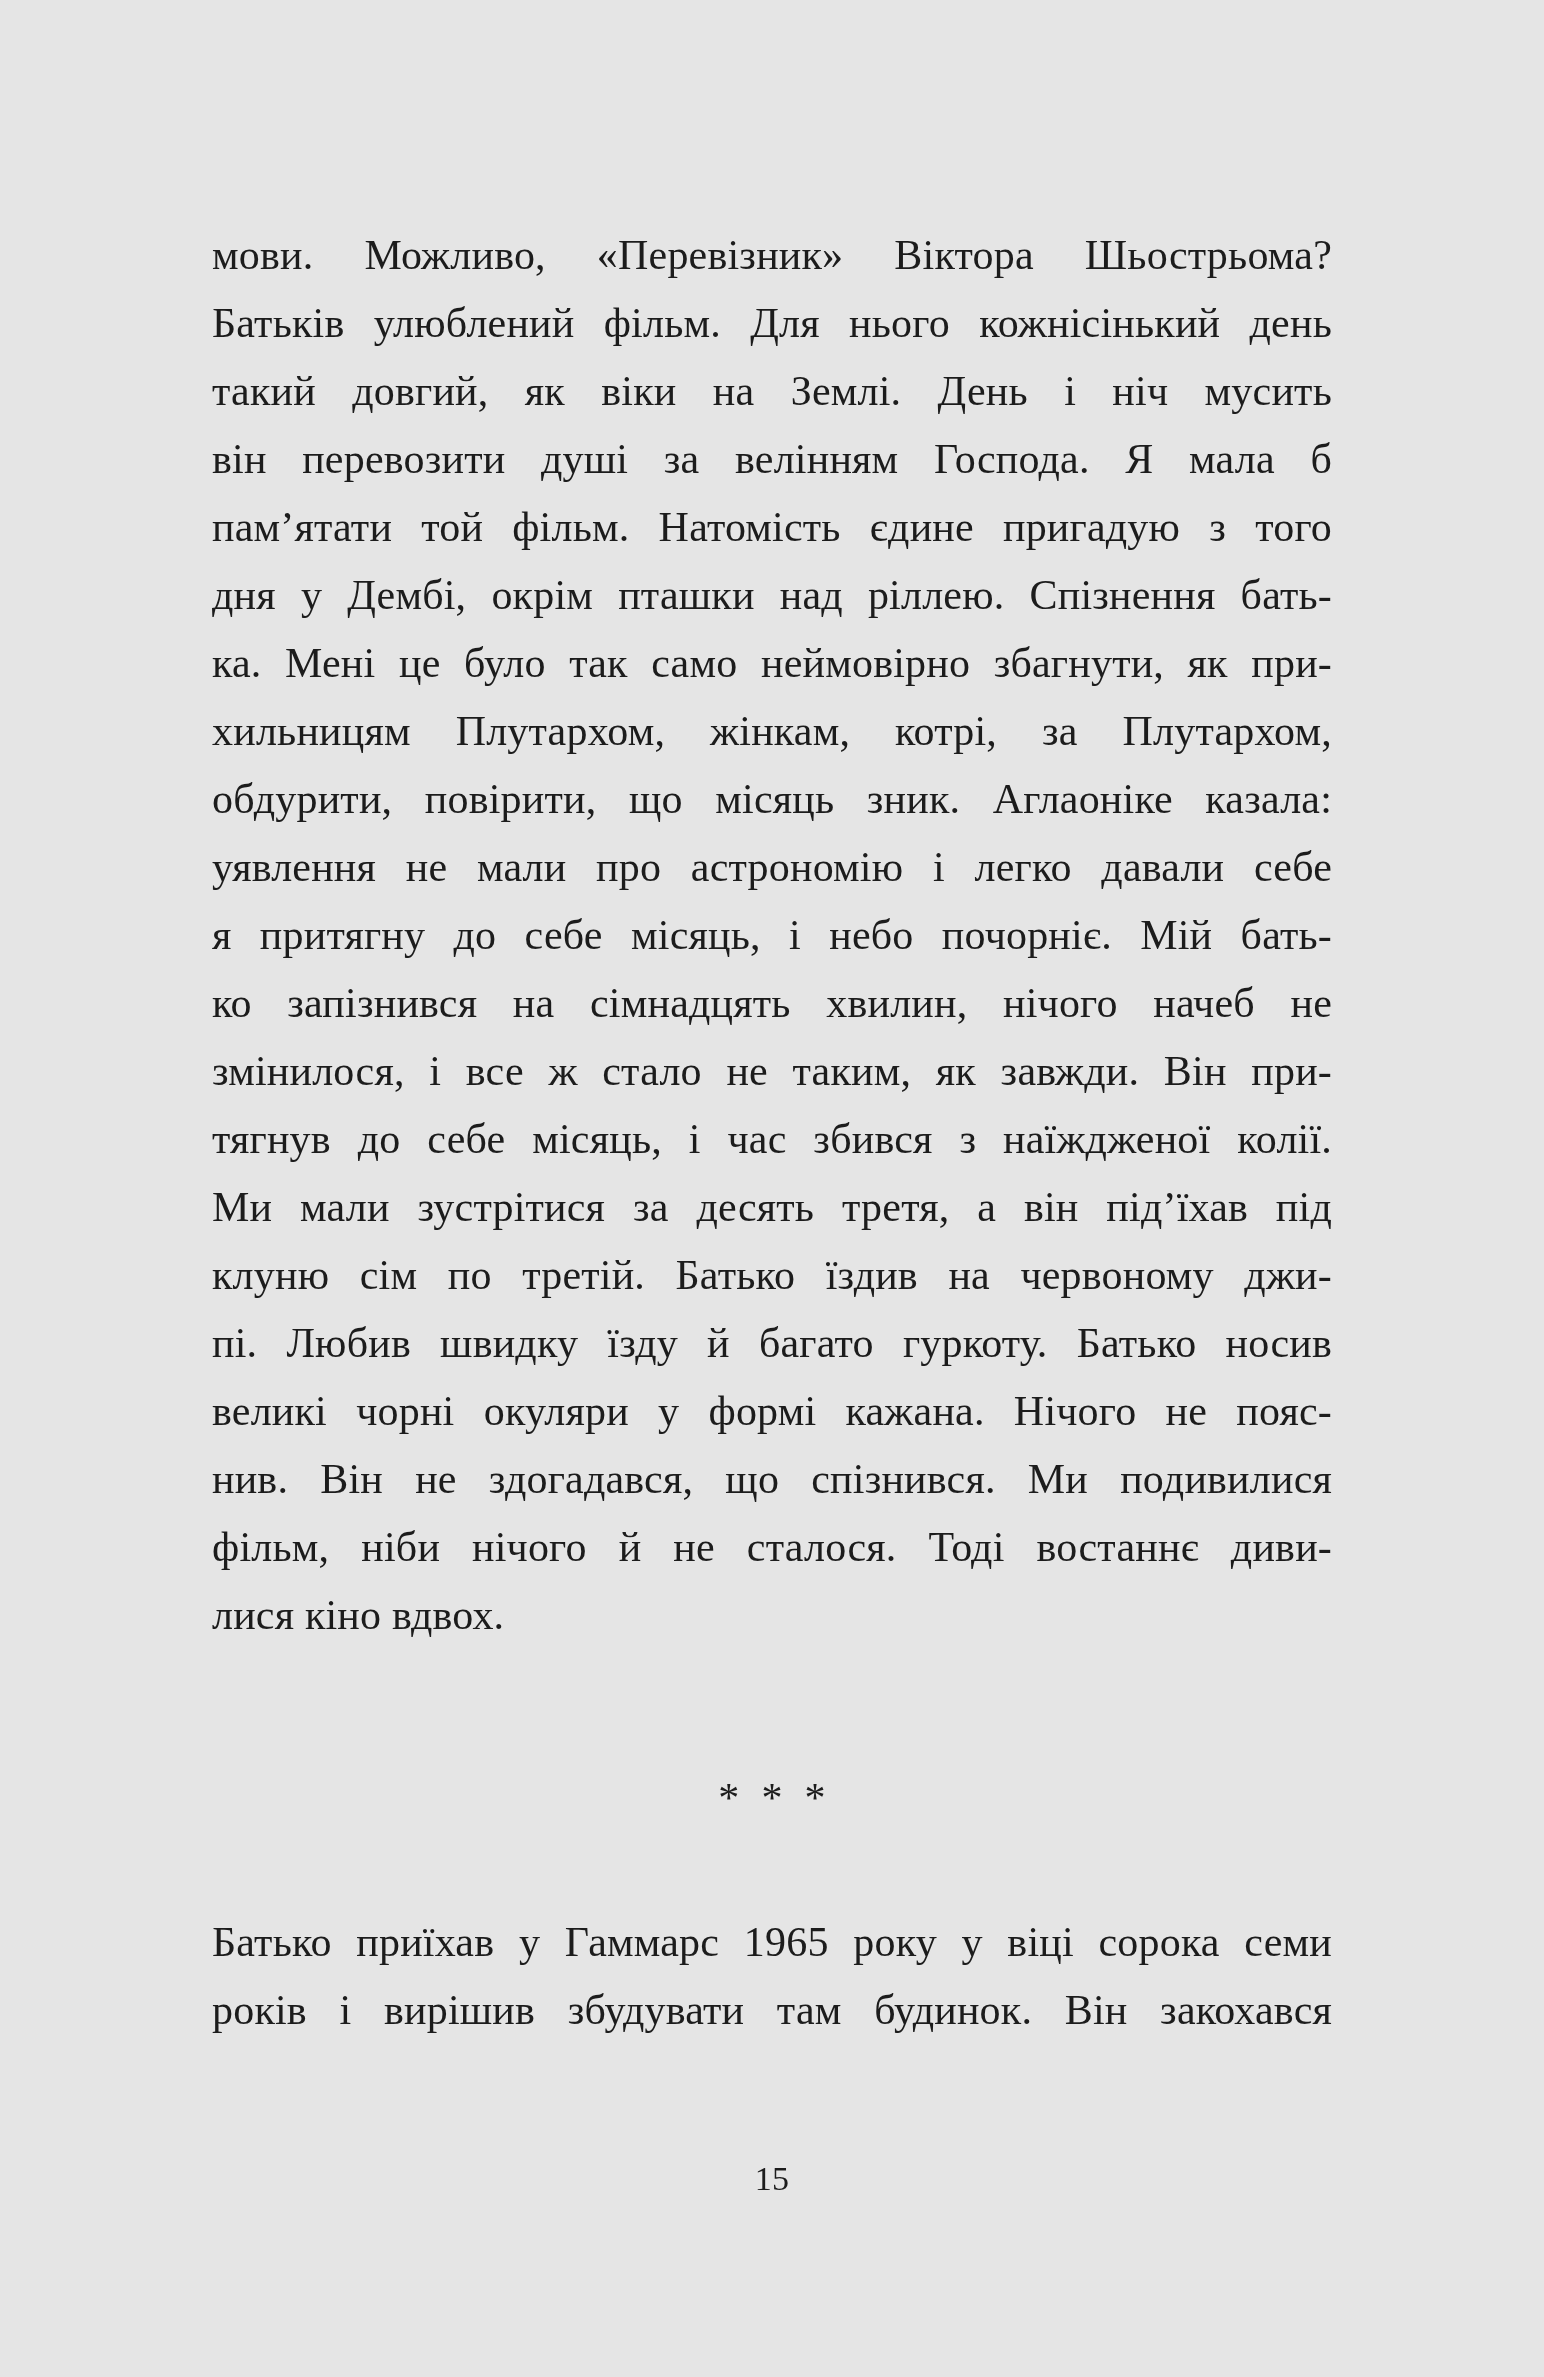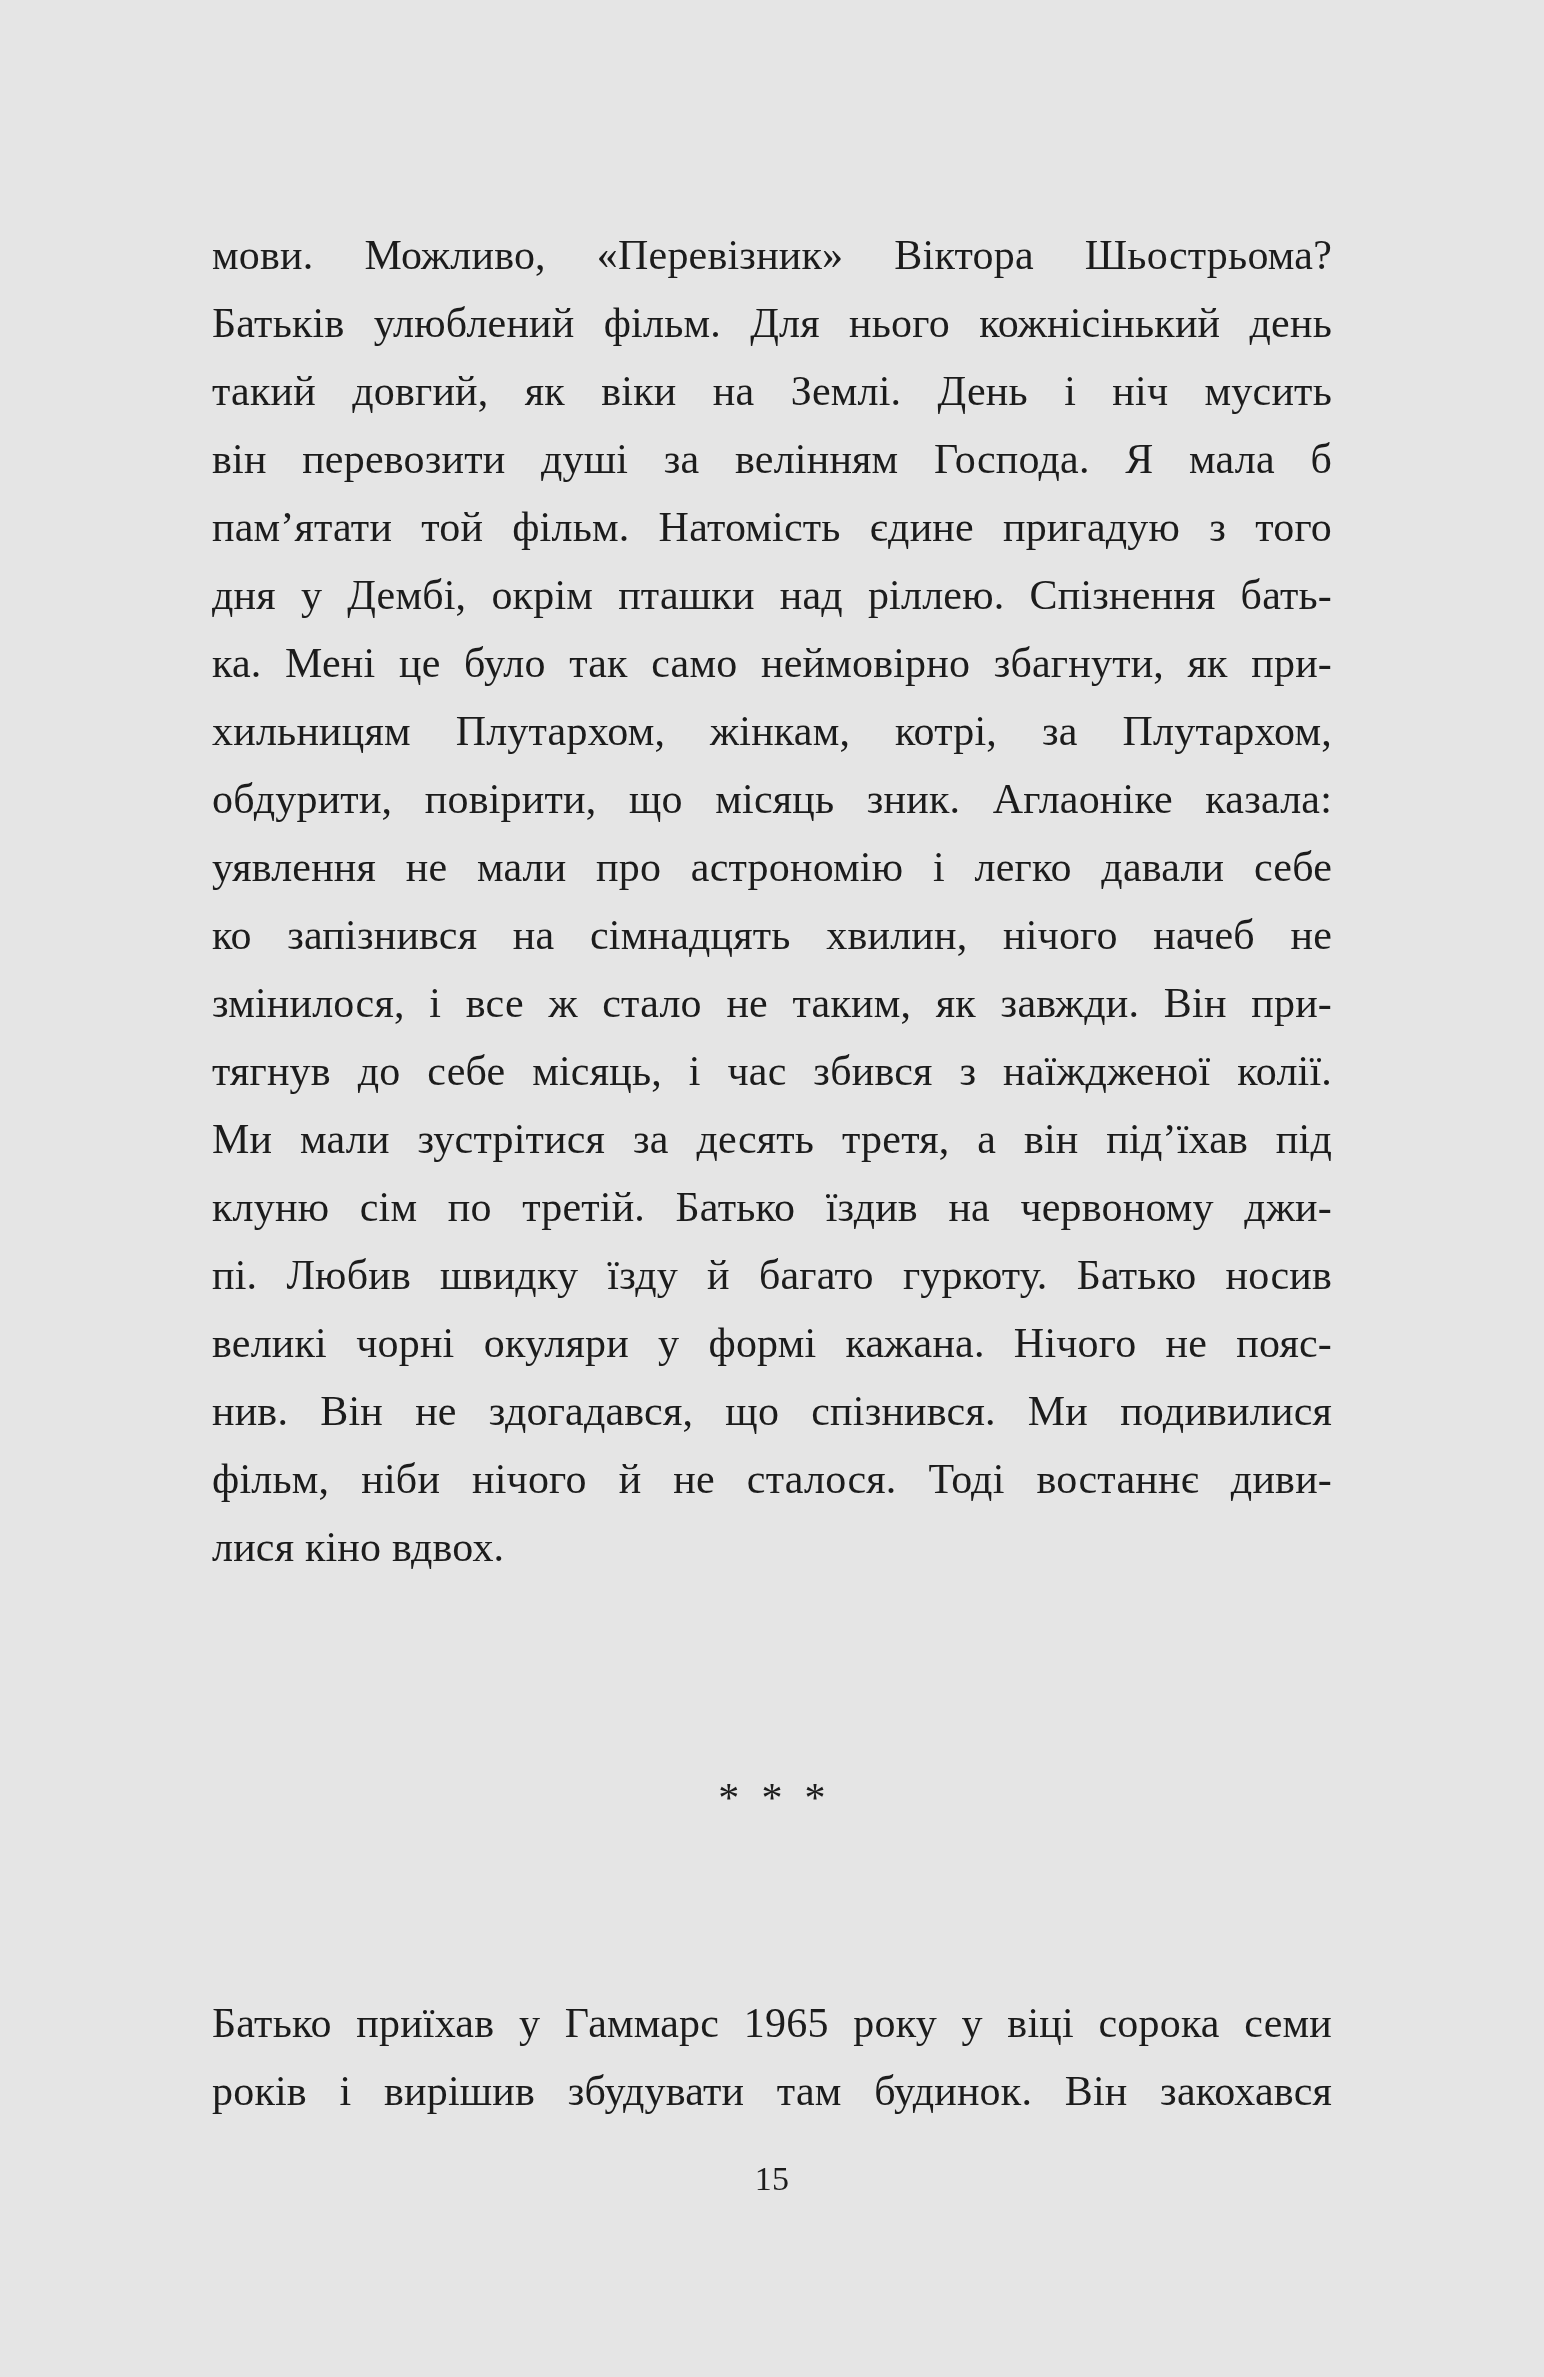--- a/index.html
+++ b/index.html
@@ -42,21 +42,21 @@
     font-style: normal;
   }
   #p1 { top: 221px; }
   #sep {
     top: 1759px;
     text-align: center;
     text-align-last: center;
     word-spacing: 11.3px;
     transform: translateY(4.8px);
   }
-  #p2 { top: 1989px; }
+  #p2 { top: 1908px; }
   #pagenum {
     top: 2158px;
     text-align: right;
     text-align-last: center;
     font-size: 34px;
     line-height: 42px;
   }
 </style>
 </head>
 <body>
@@ -67,20 +67,21 @@
       <div class="line"><span class="rg">мови. Можливо, «Перевізник» Віктора Шьострьома?</span></div>
       <div class="line"><span class="rg">Батьків улюблений фільм. </span><span class="it">Для нього кожнісінький день</span></div>
       <div class="line"><span class="it">такий довгий, як віки на Землі. День і ніч мусить</span></div>
       <div class="line"><span class="it">він перевозити душі за велінням Господа. </span><span class="rg">Я мала б</span></div>
       <div class="line"><span class="rg">пам’ятати той фільм. Натомість єдине пригадую з того</span></div>
       <div class="line"><span class="rg">дня у Дембі, окрім пташки над ріллею. Спізнення бать-</span></div>
       <div class="line"><span class="rg">ка. Мені це було так само неймовірно збагнути, як при-</span></div>
       <div class="line"><span class="rg">хильницям Плутархом, жінкам, котрі, за Плутархом,</span></div>
       <div class="line"><span class="rg">обдурити, повірити, що місяць зник. Аглаоніке казала:</span></div>
       <div class="line"><span class="rg">уявлення не мали про астрономію і легко давали себе</span></div>
+      <div class="line"><span class="it">я притягну до себе місяць, і небо почорніє. </span><span class="rg">Мій бать-</span></div>
       <div class="line"><span class="rg">ко запізнився на сімнадцять хвилин, нічого начеб не</span></div>
       <div class="line"><span class="rg">змінилося, і все ж стало не таким, як завжди. Він при-</span></div>
       <div class="line"><span class="rg">тягнув до себе місяць, і час збився з наїждженої колії.</span></div>
       <div class="line"><span class="rg">Ми мали зустрітися за десять третя, а він під’їхав під</span></div>
       <div class="line"><span class="rg">клуню сім по третій. Батько їздив на червоному джи-</span></div>
       <div class="line"><span class="rg">пі. Любив швидку їзду й багато гуркоту. Батько носив</span></div>
       <div class="line"><span class="rg">великі чорні окуляри у формі кажана. Нічого не пояс-</span></div>
       <div class="line"><span class="rg">нив. Він не здогадався, що спізнився. Ми подивилися</span></div>
       <div class="line"><span class="rg">фільм, ніби нічого й не сталося. Тоді востаннє диви-</span></div>
       <div class="line no-just"><span class="rg">лися кіно вдвох.</span></div>

